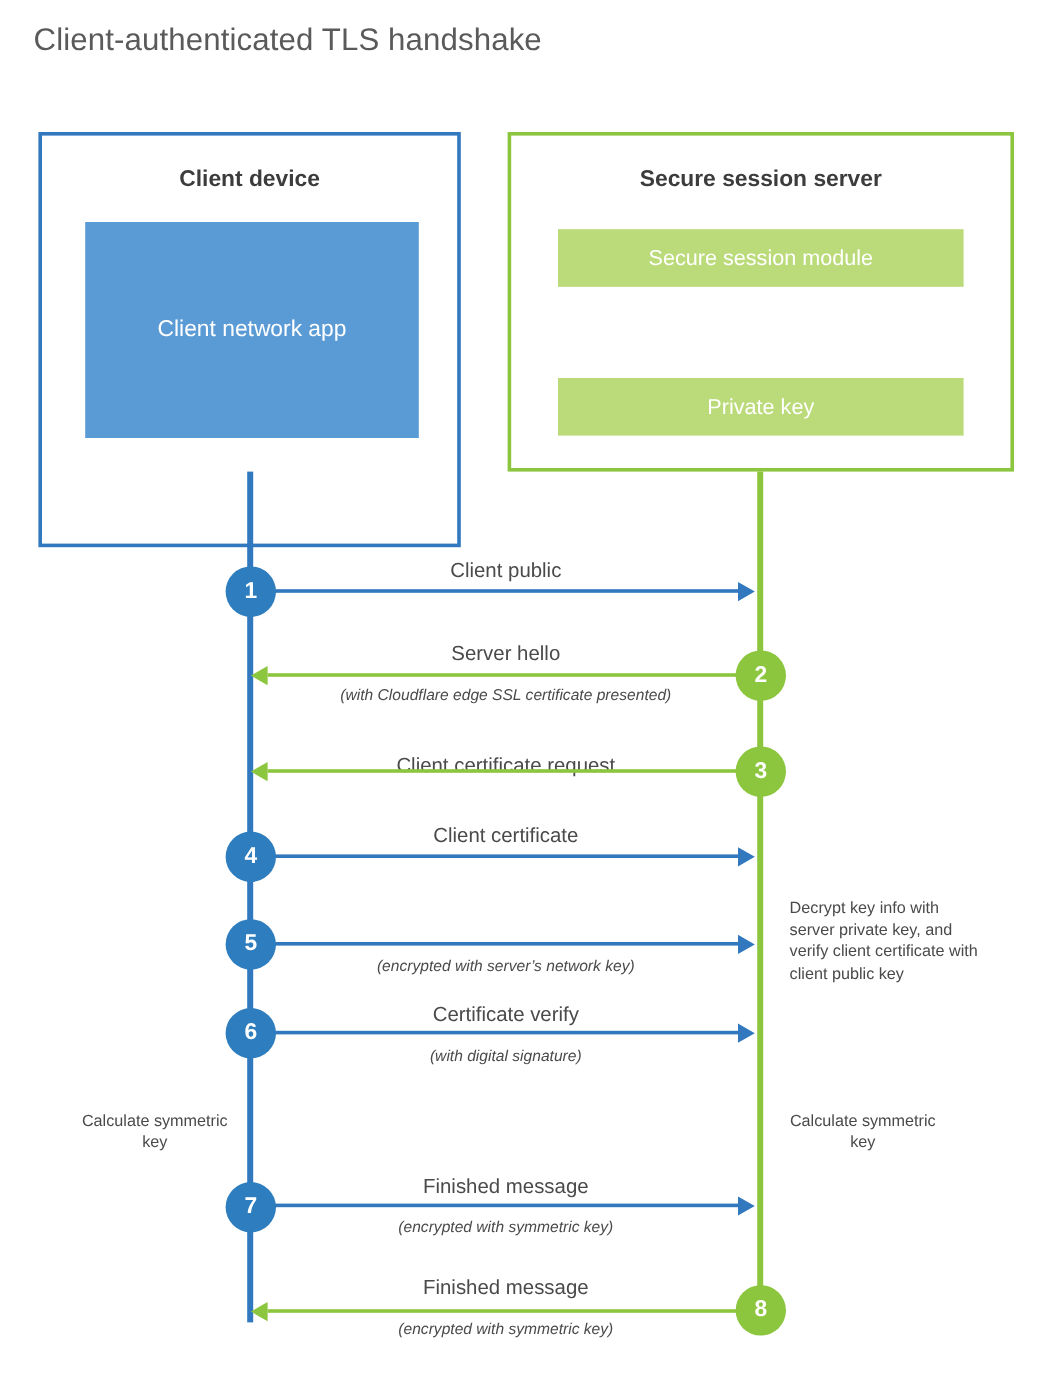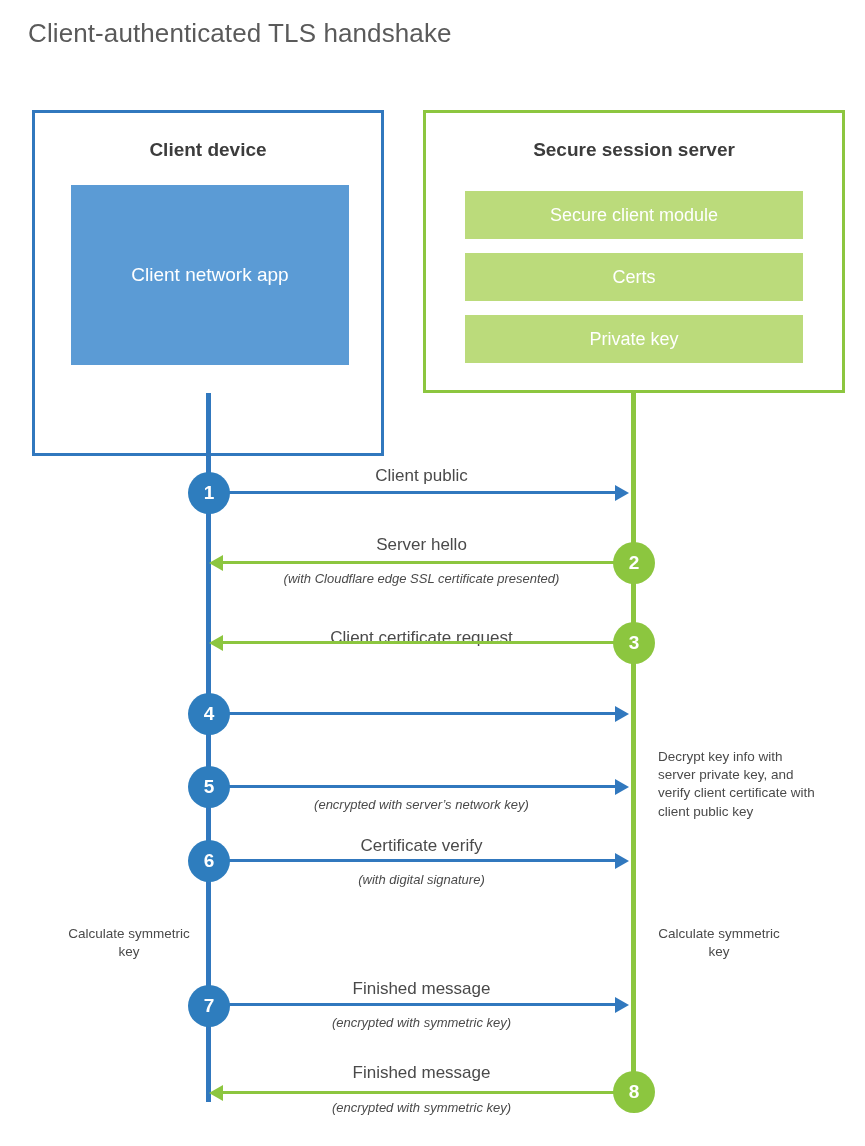--- a/index.html
+++ b/index.html
@@ -187,22 +187,21 @@
 
   <div class="page-title">Client-authenticated TLS handshake</div>
 
   <div class="party-box client">
     <div class="party-title">Client device</div>
     <div class="client-app-block">Client network app</div>
   </div>
 
   <div class="party-box server">
     <div class="party-title">Secure session server</div>
-    <div class="server-bar b0">Secure client module</div>
-    <div class="server-bar b1">Certs</div>
+    <div class="server-bar b0">Secure session module</div>
     <div class="server-bar b2">Private key</div>
   </div>
 
   <div class="lifeline client"></div>
   <div class="lifeline server"></div>
 
   <div class="msg-label" style="left:209px; top:466px; width:425px;">Client public</div>
   <div class="arrow-line blue" style="left:209px; top:491px; width:406px;"></div>
   <div class="arrow-head right blue" style="left:615px; top:485px;"></div>
   <div class="step-circle blue" style="left:188px; top:472px;">1</div>
@@ -211,20 +210,21 @@
   <div class="arrow-line green" style="left:223px; top:561px; width:411px;"></div>
   <div class="arrow-head left green" style="left:209px; top:555px;"></div>
   <div class="msg-sub" style="left:209px; top:571px; width:425px;">(with Cloudflare edge SSL certificate presented)</div>
   <div class="step-circle green" style="left:613px; top:542px;">2</div>
 
   <div class="msg-label" style="left:209px; top:616px; width:425px;margin-top:12px;">Client certificate request</div>
   <div class="arrow-line green" style="left:223px; top:641px; width:411px;"></div>
   <div class="arrow-head left green" style="left:209px; top:635px;"></div>
   <div class="step-circle green" style="left:613px; top:622px;">3</div>
 
+  <div class="msg-label" style="left:209px; top:687px; width:425px;">Client certificate</div>
   <div class="arrow-line blue" style="left:209px; top:712px; width:406px;"></div>
   <div class="arrow-head right blue" style="left:615px; top:706px;"></div>
   <div class="step-circle blue" style="left:188px; top:693px;">4</div>
 
   <div class="arrow-line blue" style="left:209px; top:785px; width:406px;"></div>
   <div class="arrow-head right blue" style="left:615px; top:779px;"></div>
   <div class="msg-sub" style="left:209px; top:797px; width:425px;">(encrypted with server’s network key)</div>
   <div class="step-circle blue" style="left:188px; top:766px;">5</div>
 
   <div class="msg-label" style="left:209px; top:836px; width:425px;">Certificate verify</div>

